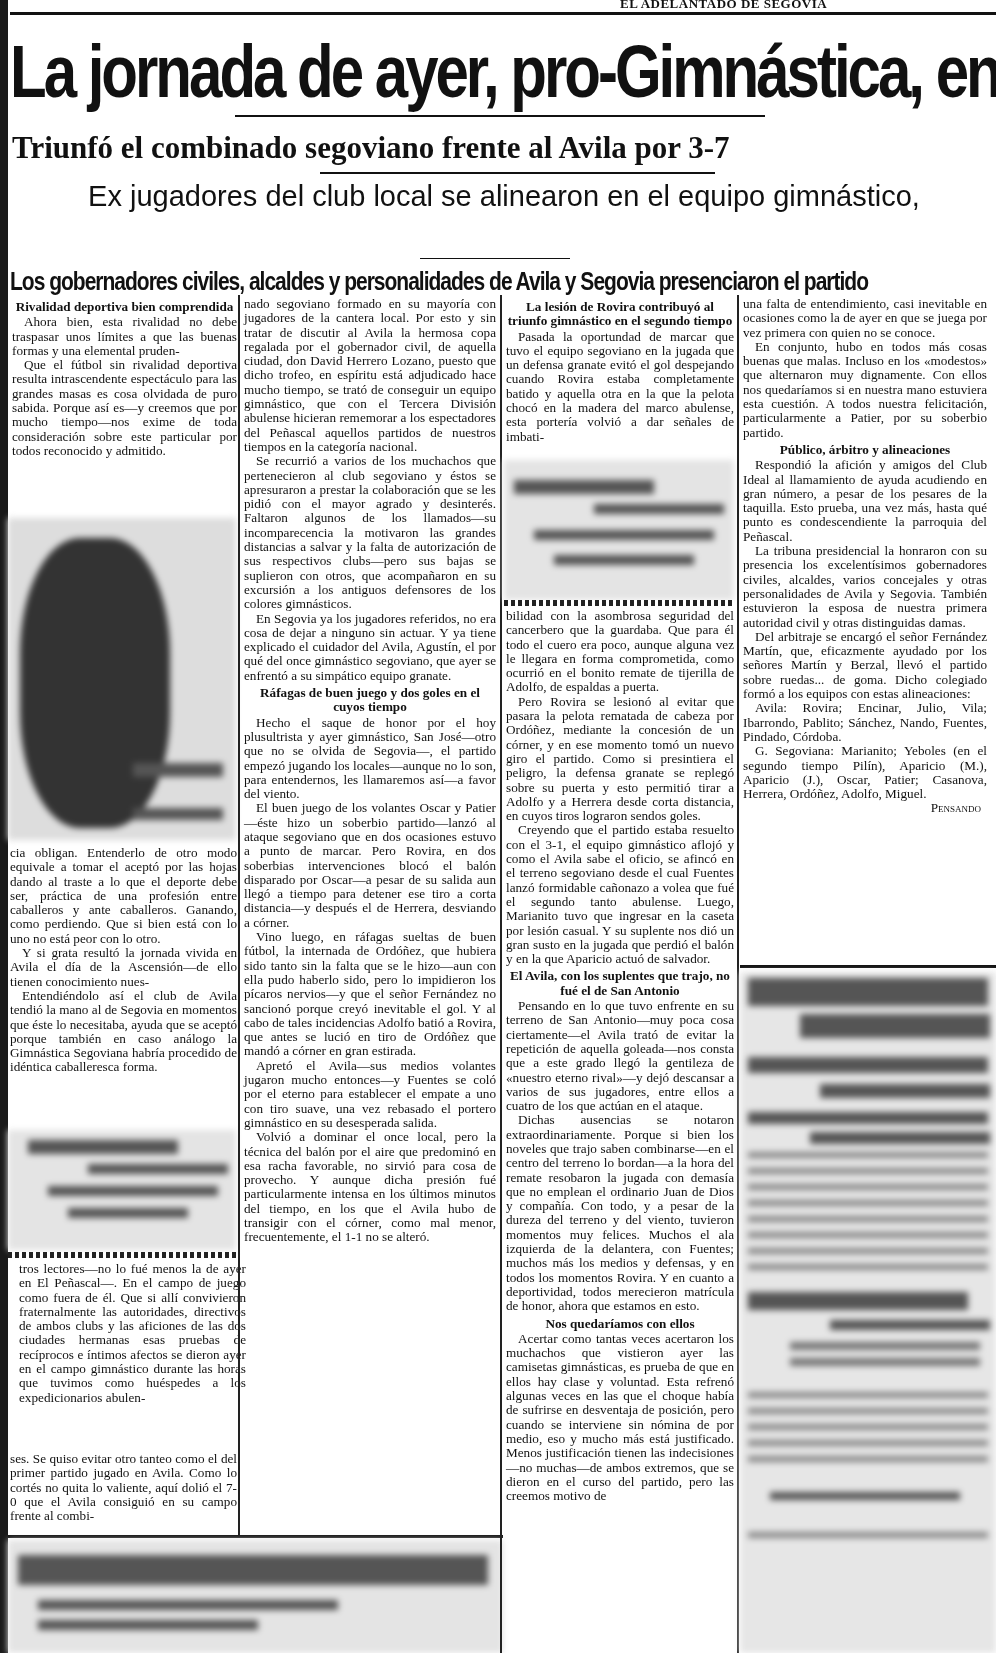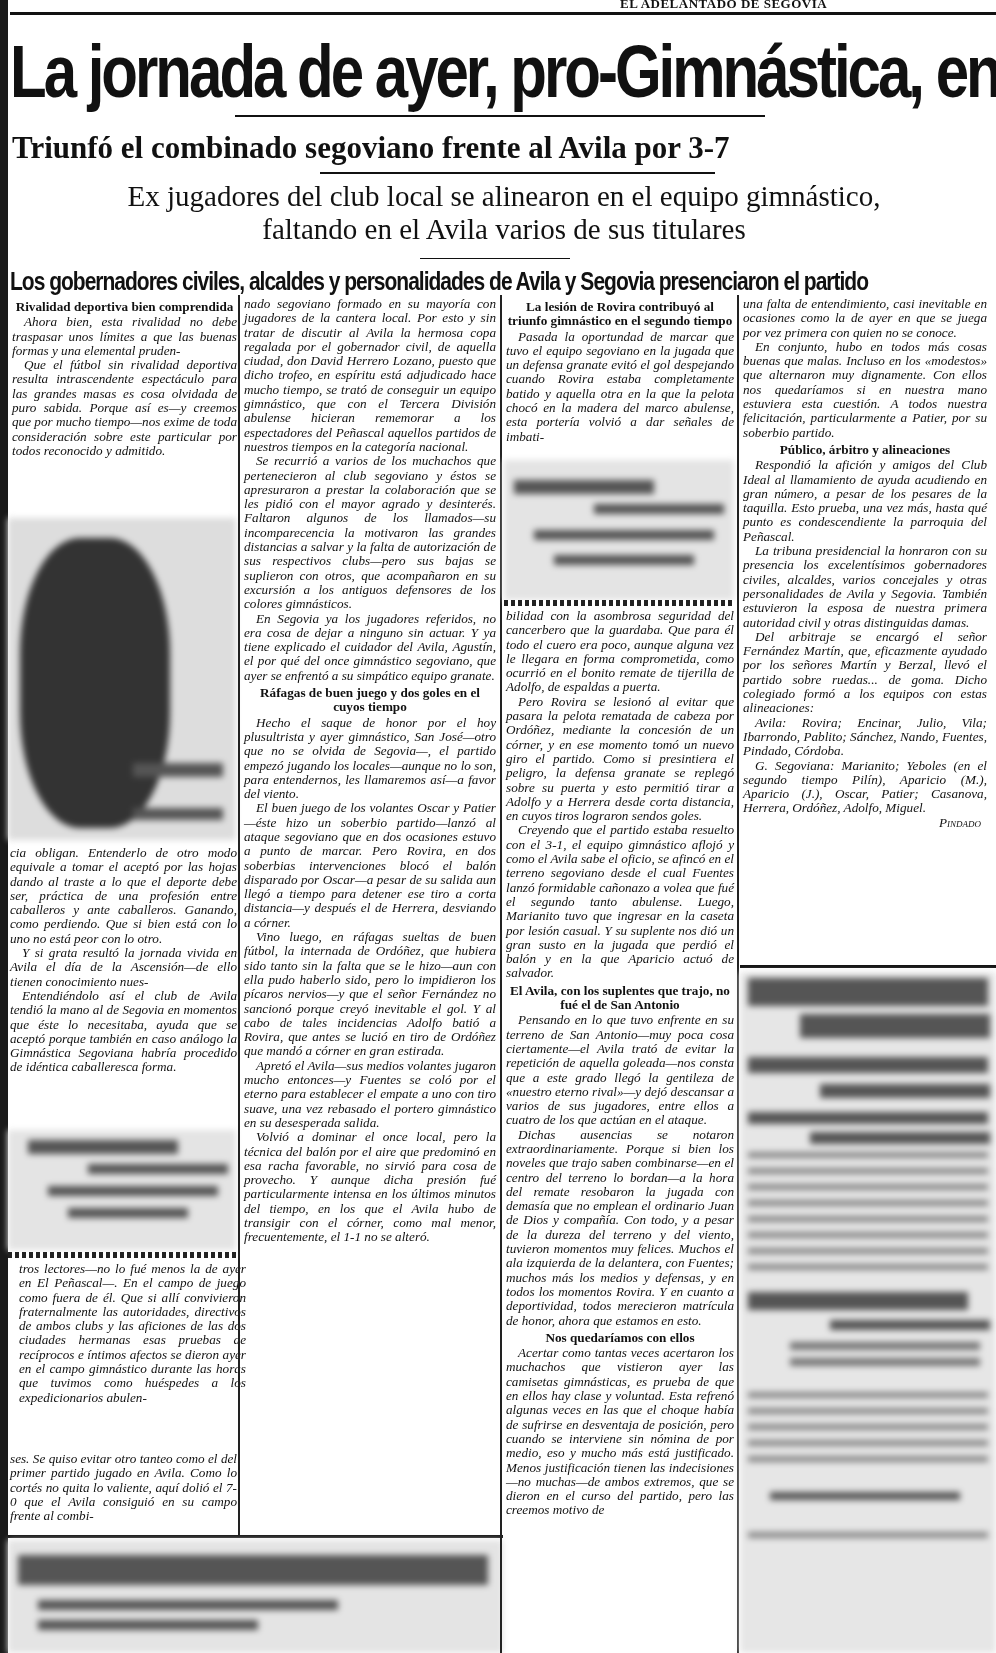--- a/index.html
+++ b/index.html
@@ -4,24 +4,24 @@
 <style>
   * { box-sizing: border-box; margin: 0; padding: 0; }
   html, body { width: 996px; height: 1653px; background: #fff; overflow: hidden; }
   body { position: relative; font-family: "Liberation Serif", "DejaVu Serif", serif; color: #111; }
   .left-edge { position: absolute; left: 0; top: 0; width: 8px; height: 1653px; background: #1a1a1a; }
   .masthead { position: absolute; top: -4px; left: 620px; font-size: 13px; letter-spacing: 0.5px; font-weight: bold; font-family: "Liberation Serif", serif; }
   .rule-top { position: absolute; left: 10px; top: 12px; width: 986px; height: 3px; background: #111; }
   .h1 { position: absolute; left: 10px; top: 18px; width: 986px; height: 90px; font-family: "Liberation Sans", sans-serif; font-weight: bold; font-size: 60px; line-height: 86px; letter-spacing: -3px; transform: scaleY(1.25); transform-origin: top left; white-space: nowrap; }
   .short-rule { position: absolute; height: 2px; background: #111; }
   .h2 { position: absolute; left: 12px; top: 128px; width: 980px; font-family: "Liberation Serif", serif; font-weight: bold; font-size: 31px; line-height: 40px; white-space: nowrap; }
-  .h3 { position: absolute; left: 12px; top: 180px; width: 984px; font-family: Liberation Serif, serif; font-size: 29px; line-height: 33px; text-align: center; }
+  .h3 { position: absolute; left: 12px; top: 180px; width: 984px; font-family: Liberation Sans, sans-serif; font-size: 29px; line-height: 33px; text-align: center; }
   .h4 { position: absolute; left: 10px; top: 266px; width: 986px; font-family: "Liberation Sans", sans-serif; font-weight: bold; font-size: 21px; line-height: 26px; letter-spacing: -1px; transform: scaleY(1.2); transform-origin: top left; white-space: nowrap; }
   .col { position: absolute; font-size: 13.2px; line-height: 14.3px; text-align: justify; }
-  .col p { text-indent: 12px; font-style: italic; }
+  .col p { text-indent: 12px; }
   .col h5 { font-weight: bold; font-size: 13.2px; text-align: center; line-height: 14.3px; margin: 3px 0 1px; }
   .vrule { position: absolute; width: 2px; background: #222; }
   .hrule { position: absolute; height: 3px; background: #111; }
   .blur { position: absolute; background: #e4e4e4; filter: blur(3px); overflow: hidden; }
   .blur .dark { position: absolute; background: #333; border-radius: 40%; }
   .blur .bar { position: absolute; background: #555; height: 10px; }
   .signature { text-align: right; font-variant: small-caps; padding-right: 6px; }
   .ornament { position: absolute; height: 6px; background: repeating-linear-gradient(90deg,#222 0 4px,#fff 4px 7px); }
 </style>
 </head>
@@ -30,21 +30,20 @@
 <div class="left-edge"></div>
 <div class="masthead">EL ADELANTADO DE SEGOVIA</div>
 <div class="rule-top"></div>
 
 <h1 class="h1">La jornada de ayer, pro-Gimnástica, en El Peñascal</h1>
 <div class="short-rule" style="left:235px;top:115px;width:530px;"></div>
 <h2 class="h2">Triunfó el combinado segoviano frente al Avila por 3-7</h2>
 <div class="short-rule" style="left:320px;top:172px;width:395px;"></div>
 <div class="h3">
   <div>Ex jugadores del club local se alinearon en el equipo gimnástico,</div>
-  <div>faltando en el Avila varios de sus titulares</div>
 </div>
 <div class="short-rule" style="left:420px;top:258px;width:150px;height:1px;"></div>
 <div class="h4">Los gobernadores civiles, alcaldes y personalidades de Avila y Segovia presenciaron el partido</div>
 
 <div class="col" style="left:12px;top:297px;width:225px;">
   <h5>Rivalidad deportiva bien comprendida</h5>
   <p>Ahora bien, esta rivalidad no debe traspasar unos límites a que las buenas formas y una elemental pruden-</p>
   <p>Que el fútbol sin rivalidad deportiva resulta intrascendente espectáculo para las grandes masas es cosa olvidada de puro sabida. Porque así es—y creemos que por mucho tiempo—nos exime de toda consideración sobre este particular por todos reconocido y admitido.</p>
 </div>
 <div class="blur" style="left:8px;top:518px;width:228px;height:322px;background:#ddd;">
@@ -119,21 +118,21 @@
 
 <div class="col" style="left:743px;top:297px;width:244px;">
   <p style="text-indent:0">una falta de entendimiento, casi inevitable en ocasiones como la de ayer en que se juega por vez primera con quien no se conoce.</p>
   <p>En conjunto, hubo en todos más cosas buenas que malas. Incluso en los «modestos» que alternaron muy dignamente. Con ellos nos quedaríamos si en nuestra mano estuviera esta cuestión. A todos nuestra felicitación, particularmente a Patier, por su soberbio partido.</p>
   <h5>Público, árbitro y alineaciones</h5>
   <p>Respondió la afición y amigos del Club Ideal al llamamiento de ayuda acudiendo en gran número, a pesar de los pesares de la taquilla. Esto prueba, una vez más, hasta qué punto es condescendiente la parroquia del Peñascal.</p>
   <p>La tribuna presidencial la honraron con su presencia los excelentísimos gobernadores civiles, alcaldes, varios concejales y otras personalidades de Avila y Segovia. También estuvieron la esposa de nuestra primera autoridad civil y otras distinguidas damas.</p>
   <p>Del arbitraje se encargó el señor Fernández Martín, que, eficazmente ayudado por los señores Martín y Berzal, llevó el partido sobre ruedas... de goma. Dicho colegiado formó a los equipos con estas alineaciones:</p>
   <p>Avila: Rovira; Encinar, Julio, Vila; Ibarrondo, Pablito; Sánchez, Nando, Fuentes, Pindado, Córdoba.</p>
   <p>G. Segoviana: Marianito; Yeboles (en el segundo tiempo Pilín), Aparicio (M.), Aparicio (J.), Oscar, Patier; Casanova, Herrera, Ordóñez, Adolfo, Miguel.</p>
-  <p class="signature">Pindado</p>
+  <p class="signature">Pensando</p>
 </div>
 <div class="hrule" style="left:740px;top:965px;width:256px;"></div>
 <div class="blur" style="left:740px;top:972px;width:256px;height:681px;background:#e6e6e6;">
   <div class="bar" style="left:8px;top:6px;width:240px;height:28px;"></div>
   <div class="bar" style="left:60px;top:42px;width:190px;height:24px;"></div>
   <div class="bar" style="left:8px;top:85px;width:240px;height:16px;"></div>
   <div class="bar" style="left:80px;top:112px;width:170px;height:14px;"></div>
   <div class="bar" style="left:8px;top:140px;width:240px;height:12px;"></div>
   <div class="bar" style="left:70px;top:160px;width:180px;height:12px;"></div>
   <div class="bar" style="left:8px;top:180px;width:240px;height:6px;background:#888;"></div>

